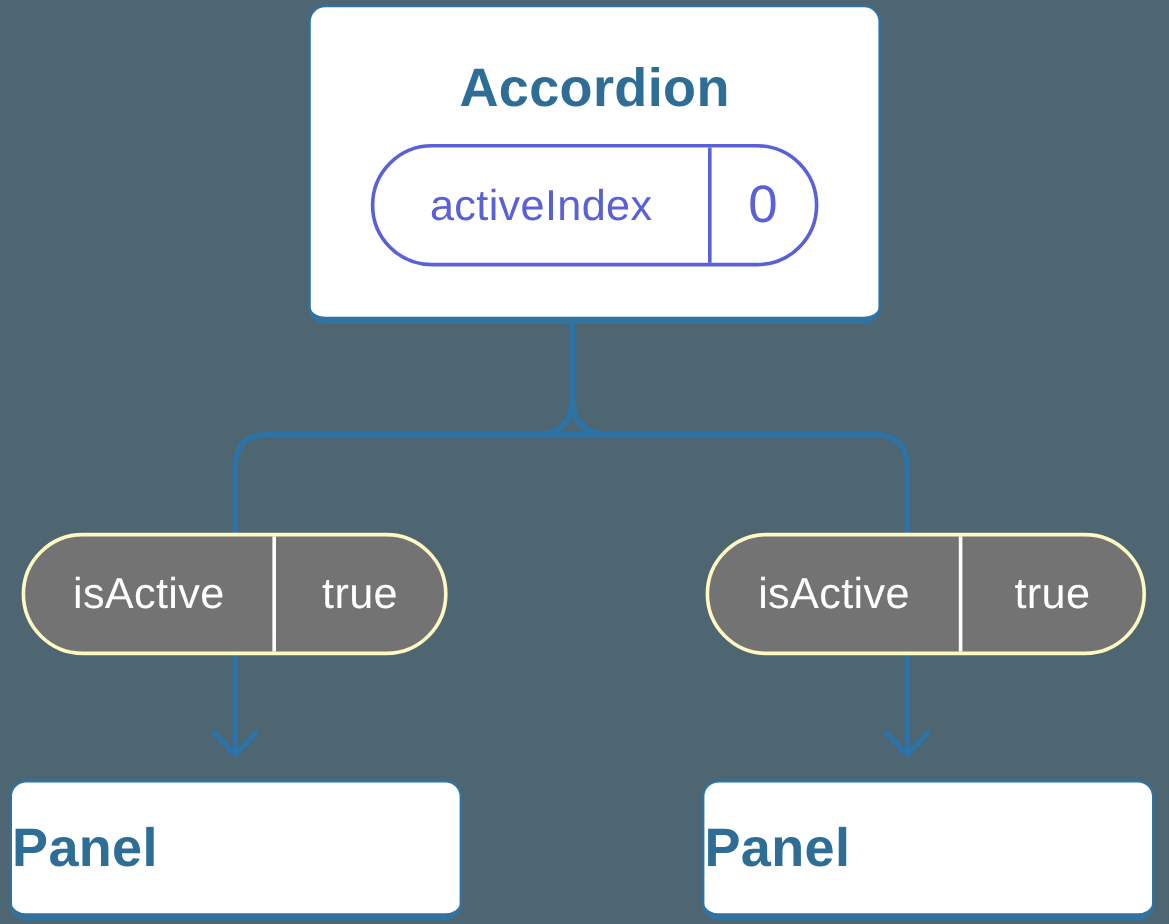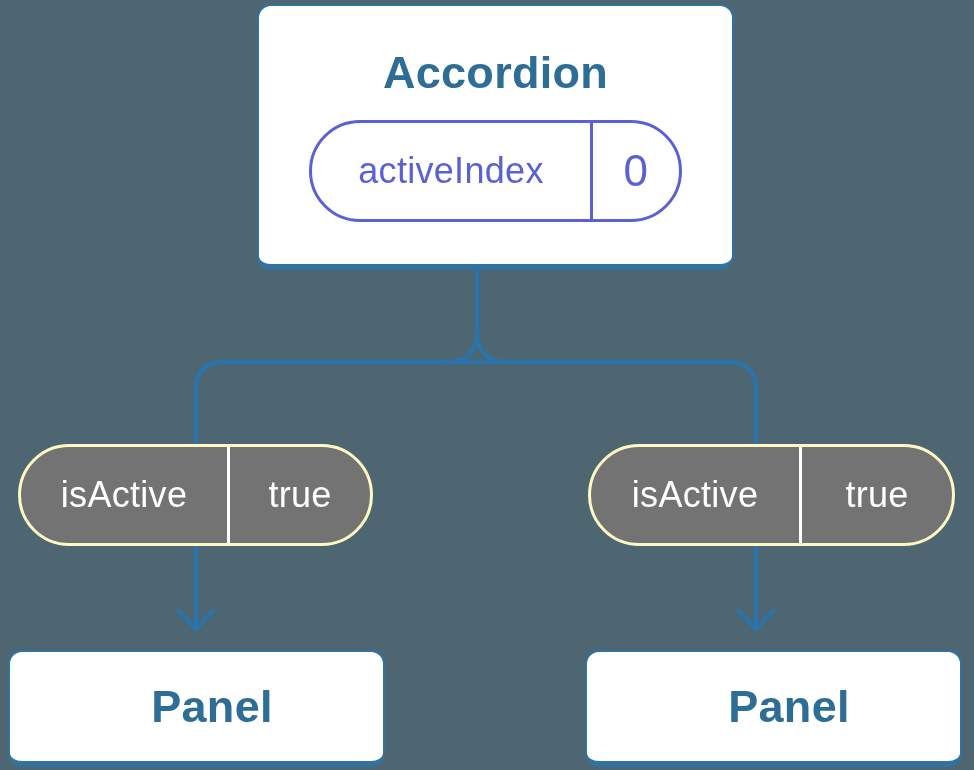--- a/index.html
+++ b/index.html
@@ -31,22 +31,22 @@
     letter-spacing: 0.3px;
   }
 
   .accordion-box {
     left: 257px; top: 4px; width: 477px; height: 266px;
     display: flex; flex-direction: column; align-items: center;
   }
   .accordion-box .box-title { margin-top: 42px; }
 
   .panel-box {
-    display: flex; align-items: center; justify-content: center;
-    top: 650px; width: 377px; height: 117px; padding-left: 31px;
+    display: flex; align-items: center; justify-content: flex-start;
+    top: 650px; width: 377px; height: 117px;
   }
   .panel-left  { left: 8px;   }
   .panel-right { left: 585px; }
 
   .pill {
     display: flex; align-items: stretch;
     border-radius: 60px;
     box-sizing: border-box;
     height: 102px;
     z-index: 3;

